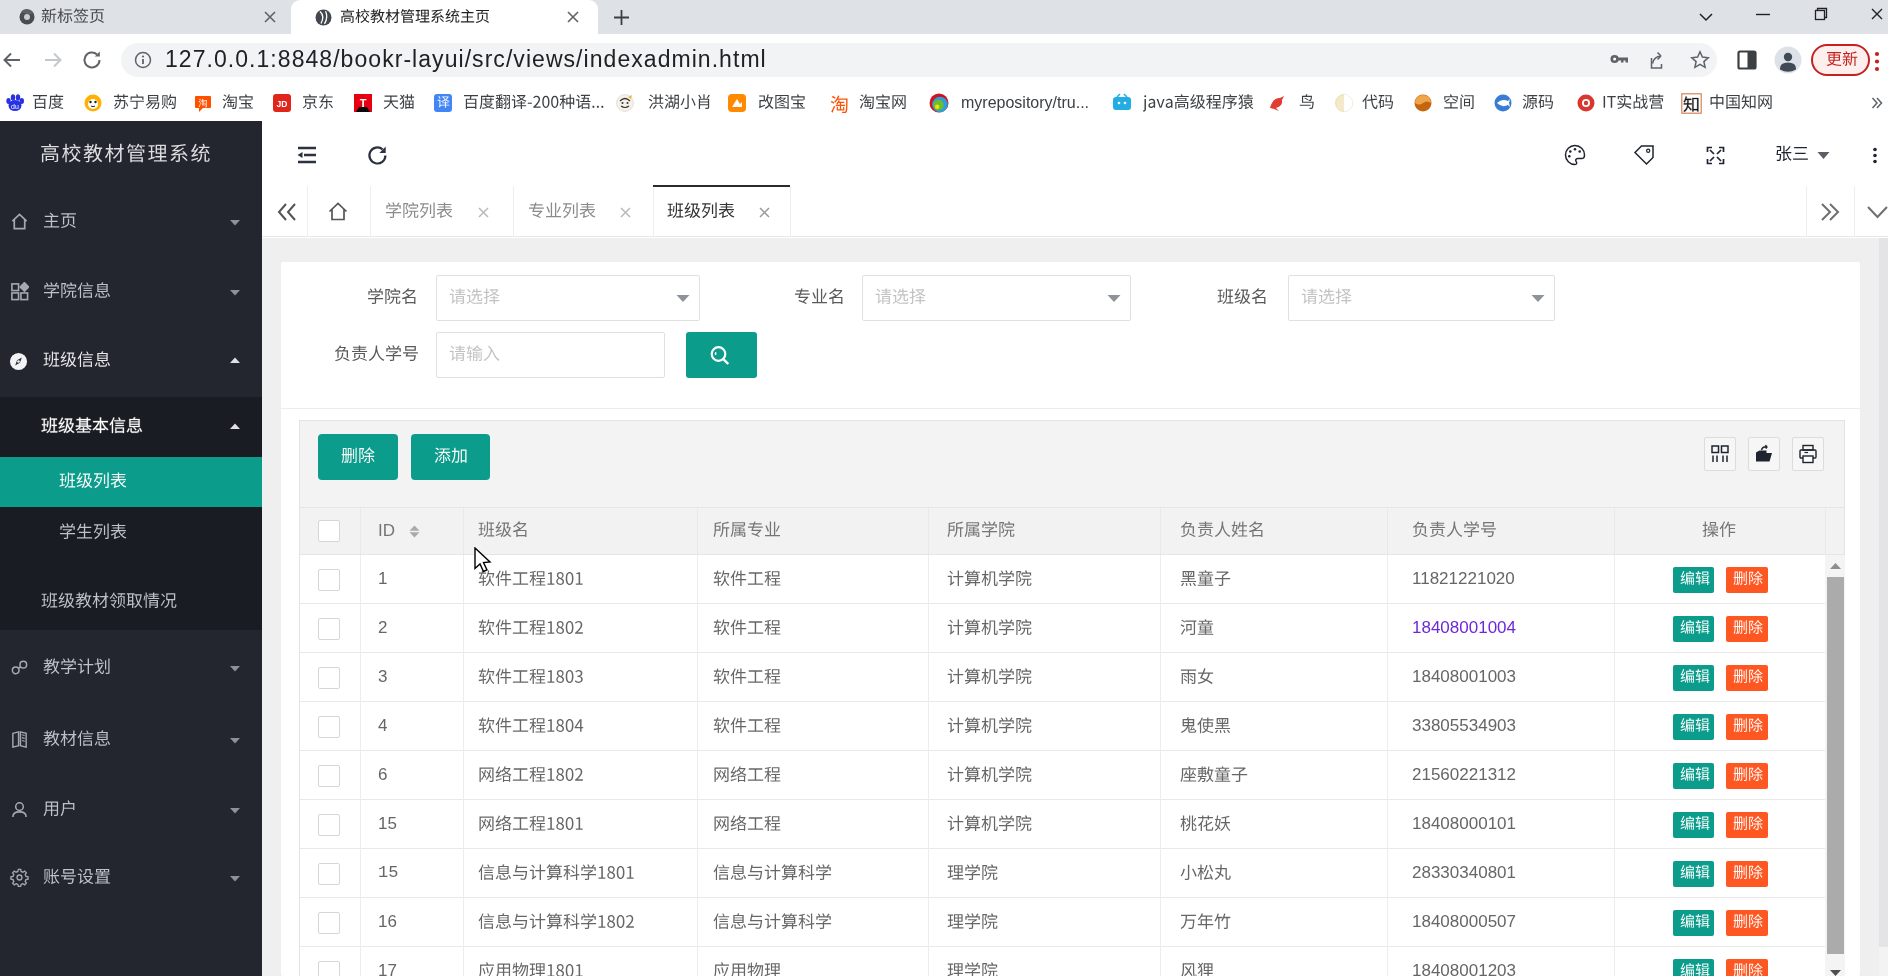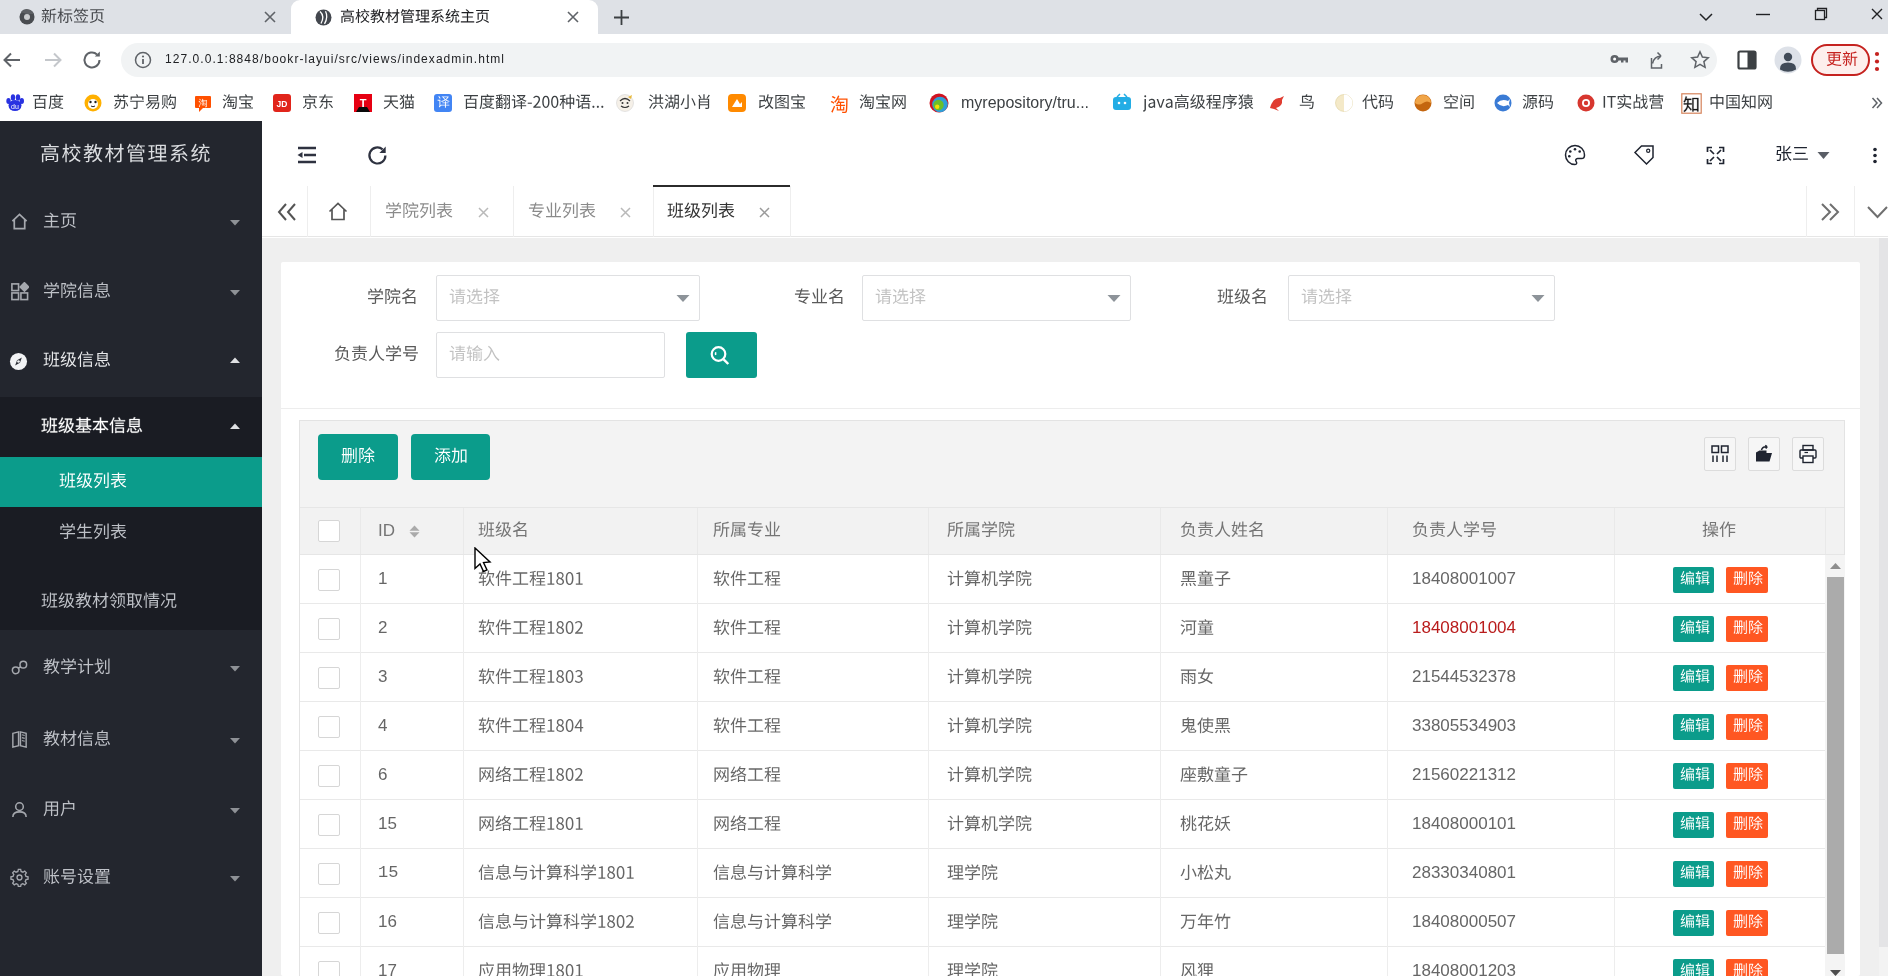--- a/index.html
+++ b/index.html
@@ -70,21 +70,21 @@
     <svg style="position:absolute;left:81px;top:49px" width="22" height="22" viewBox="0 0 22 22">
       <path d="M18.5 11 A7.5 7.5 0 1 1 16 5.4" stroke="#5f6368" stroke-width="2" fill="none"></path>
       <path d="M18.8 2.5 V7.5 H13.8 Z" fill="#5f6368"></path>
     </svg>
     <div style="position:absolute;left:121px;top:43px;width:1596px;height:34px;background:#f1f3f4;border-radius:17px;"></div>
     <svg style="position:absolute;left:134px;top:51px" width="18" height="18" viewBox="0 0 18 18">
       <circle cx="9" cy="9" r="7.5" stroke="#5f6368" stroke-width="1.5" fill="none"></circle>
       <path d="M9 8 V13" stroke="#5f6368" stroke-width="1.8"></path>
       <circle cx="9" cy="5.5" r="1.1" fill="#5f6368"></circle>
     </svg>
-    <div style="position:absolute;left:165px;top:49px;font-size:12px;color:#202124;line-height:21.6px;white-space:nowrap;text-align:center;letter-spacing:1.05px;">127.0.0.1:8848/bookr-layui/src/views/indexadmin.html</div>
+    <div style="position:absolute;left:165px;top:49px;font-size:23px;color:#202124;line-height:21.6px;white-space:nowrap;text-align:center;letter-spacing:1.05px;">127.0.0.1:8848/bookr-layui/src/views/indexadmin.html</div>
     <svg style="position:absolute;left:1610px;top:52px" width="19" height="16" viewBox="0 0 19 16">
       <circle cx="4.6" cy="7" r="4.1" fill="#5f6368"></circle>
       <circle cx="4.6" cy="7" r="1.5" fill="#fff"></circle>
       <path d="M8 5.5 H18 V10.5 H15.5 V8.5 H13.5 V10.5 H11 V8.5 H8 Z" fill="#5f6368"></path>
     </svg>
     <svg style="position:absolute;left:1650px;top:50px" width="19" height="20" viewBox="0 0 19 20">
       <path d="M1.5 8 V18 H11.5 V14" stroke="#5f6368" stroke-width="1.5" fill="none"></path>
       <path d="M2.5 13.5 Q4 6.5 11 6 M11 6 L7.5 2.5 M11 6 L7.5 9.5" stroke="#5f6368" stroke-width="1.5" fill="none"></path>
       <path d="M11 6 L16.5 6" stroke="#5f6368" stroke-width="0" fill="none"></path>
     </svg>
@@ -916,21 +916,21 @@
     </div>
     <div style="position:absolute;left:1180px;top:567.685px;line-height:0;">
       <svg class="cn" width="51" height="21" viewBox="0 0 51 21">
         <g fill="#666666" transform="translate(0,16.7) scale(0.01700,-0.01700)">
           <use href="#g9ED1" x="0"></use>
           <use href="#g7AE5" x="1000"></use>
           <use href="#g5B50" x="2000"></use>
         </g>
       </svg>
     </div>
-    <div style="position:absolute;left:1412px;top:569.3px;font-size:17px;color:#666666;line-height:20.4px;white-space:nowrap;text-align:left;">18408001007</div>
+    <div style="position:absolute;left:1412px;top:569.3px;font-size:17px;color:#666666;line-height:20.4px;white-space:nowrap;text-align:left;">11821221020</div>
     <div style="position:absolute;left:1673px;top:566.5px;width:41px;height:26px;background:#0b9c8b;border-radius:2px;"></div>
     <div style="position:absolute;left:1680px;top:569.075px;line-height:0;">
       <svg class="cn" width="30" height="19" viewBox="0 0 30 19">
         <g fill="#fff" transform="translate(0,14.7) scale(0.01500,-0.01500)">
           <use href="#g7F16" x="0"></use>
           <use href="#g8F91" x="1000"></use>
         </g>
       </svg>
     </div>
     <div style="position:absolute;left:1726px;top:566.5px;width:42px;height:26px;background:#ff5722;border-radius:2px;"></div>
@@ -988,21 +988,21 @@
       </svg>
     </div>
     <div style="position:absolute;left:1180px;top:616.685px;line-height:0;">
       <svg class="cn" width="34" height="21" viewBox="0 0 34 21">
         <g fill="#666666" transform="translate(0,16.7) scale(0.01700,-0.01700)">
           <use href="#g6CB3" x="0"></use>
           <use href="#g7AE5" x="1000"></use>
         </g>
       </svg>
     </div>
-    <div style="position:absolute;left:1412px;top:618.3px;font-size:17px;color:#b91c1c;line-height:20.4px;white-space:nowrap;text-align:center;">18408001004</div>
+    <div style="position:absolute;left:1412px;top:618.3px;font-size:17px;color:#6d28d9;line-height:20.4px;white-space:nowrap;text-align:center;">18408001004</div>
     <div style="position:absolute;left:1673px;top:615.5px;width:41px;height:26px;background:#0b9c8b;border-radius:2px;"></div>
     <div style="position:absolute;left:1680px;top:618.075px;line-height:0;">
       <svg class="cn" width="30" height="19" viewBox="0 0 30 19">
         <g fill="#fff" transform="translate(0,14.7) scale(0.01500,-0.01500)">
           <use href="#g7F16" x="0"></use>
           <use href="#g8F91" x="1000"></use>
         </g>
       </svg>
     </div>
     <div style="position:absolute;left:1726px;top:615.5px;width:42px;height:26px;background:#ff5722;border-radius:2px;"></div>
@@ -1060,21 +1060,21 @@
       </svg>
     </div>
     <div style="position:absolute;left:1180px;top:665.685px;line-height:0;">
       <svg class="cn" width="34" height="21" viewBox="0 0 34 21">
         <g fill="#666666" transform="translate(0,16.7) scale(0.01700,-0.01700)">
           <use href="#g96E8" x="0"></use>
           <use href="#g5973" x="1000"></use>
         </g>
       </svg>
     </div>
-    <div style="position:absolute;left:1412px;top:667.3px;font-size:17px;color:#666666;line-height:20.4px;white-space:nowrap;text-align:left;">21544532378</div>
+    <div style="position:absolute;left:1412px;top:667.3px;font-size:17px;color:#666666;line-height:20.4px;white-space:nowrap;text-align:left;">18408001003</div>
     <div style="position:absolute;left:1673px;top:664.5px;width:41px;height:26px;background:#0b9c8b;border-radius:2px;"></div>
     <div style="position:absolute;left:1680px;top:667.075px;line-height:0;">
       <svg class="cn" width="30" height="19" viewBox="0 0 30 19">
         <g fill="#fff" transform="translate(0,14.7) scale(0.01500,-0.01500)">
           <use href="#g7F16" x="0"></use>
           <use href="#g8F91" x="1000"></use>
         </g>
       </svg>
     </div>
     <div style="position:absolute;left:1726px;top:664.5px;width:42px;height:26px;background:#ff5722;border-radius:2px;"></div>

